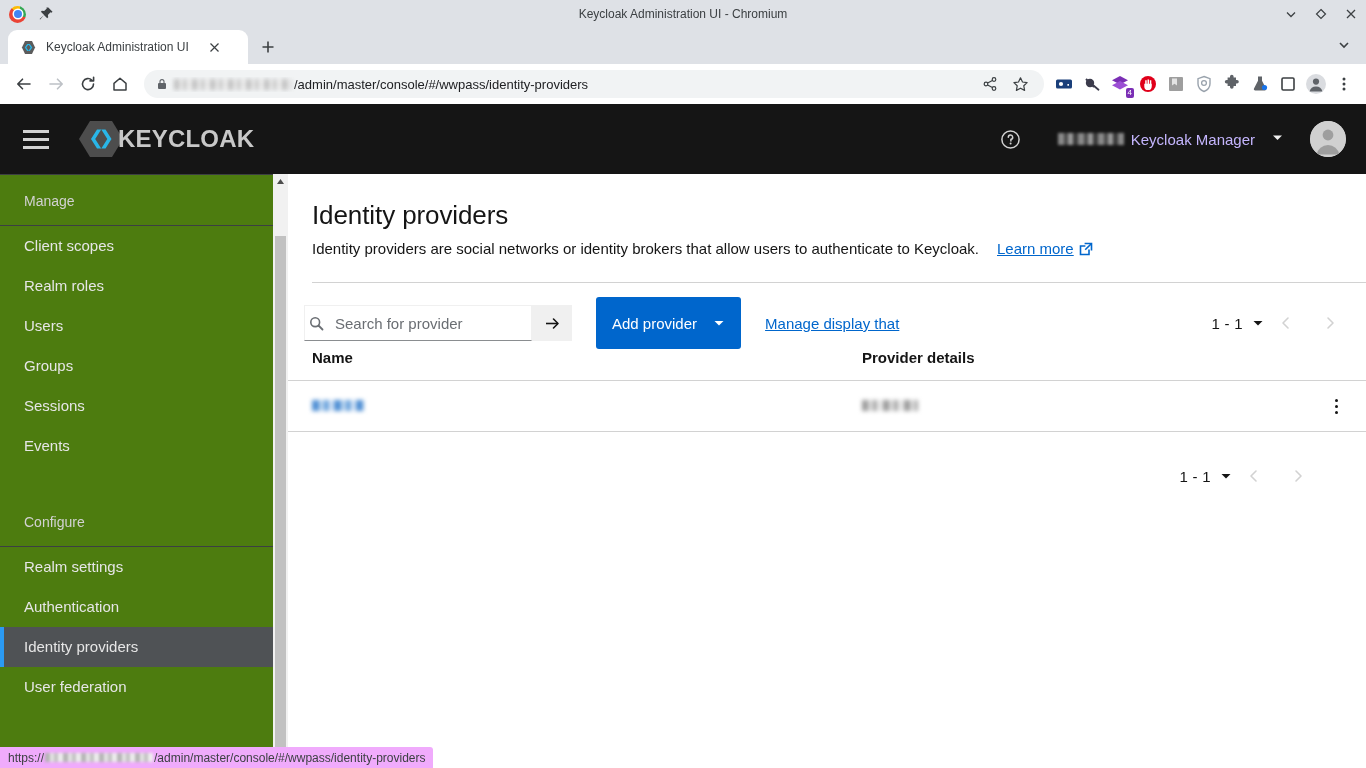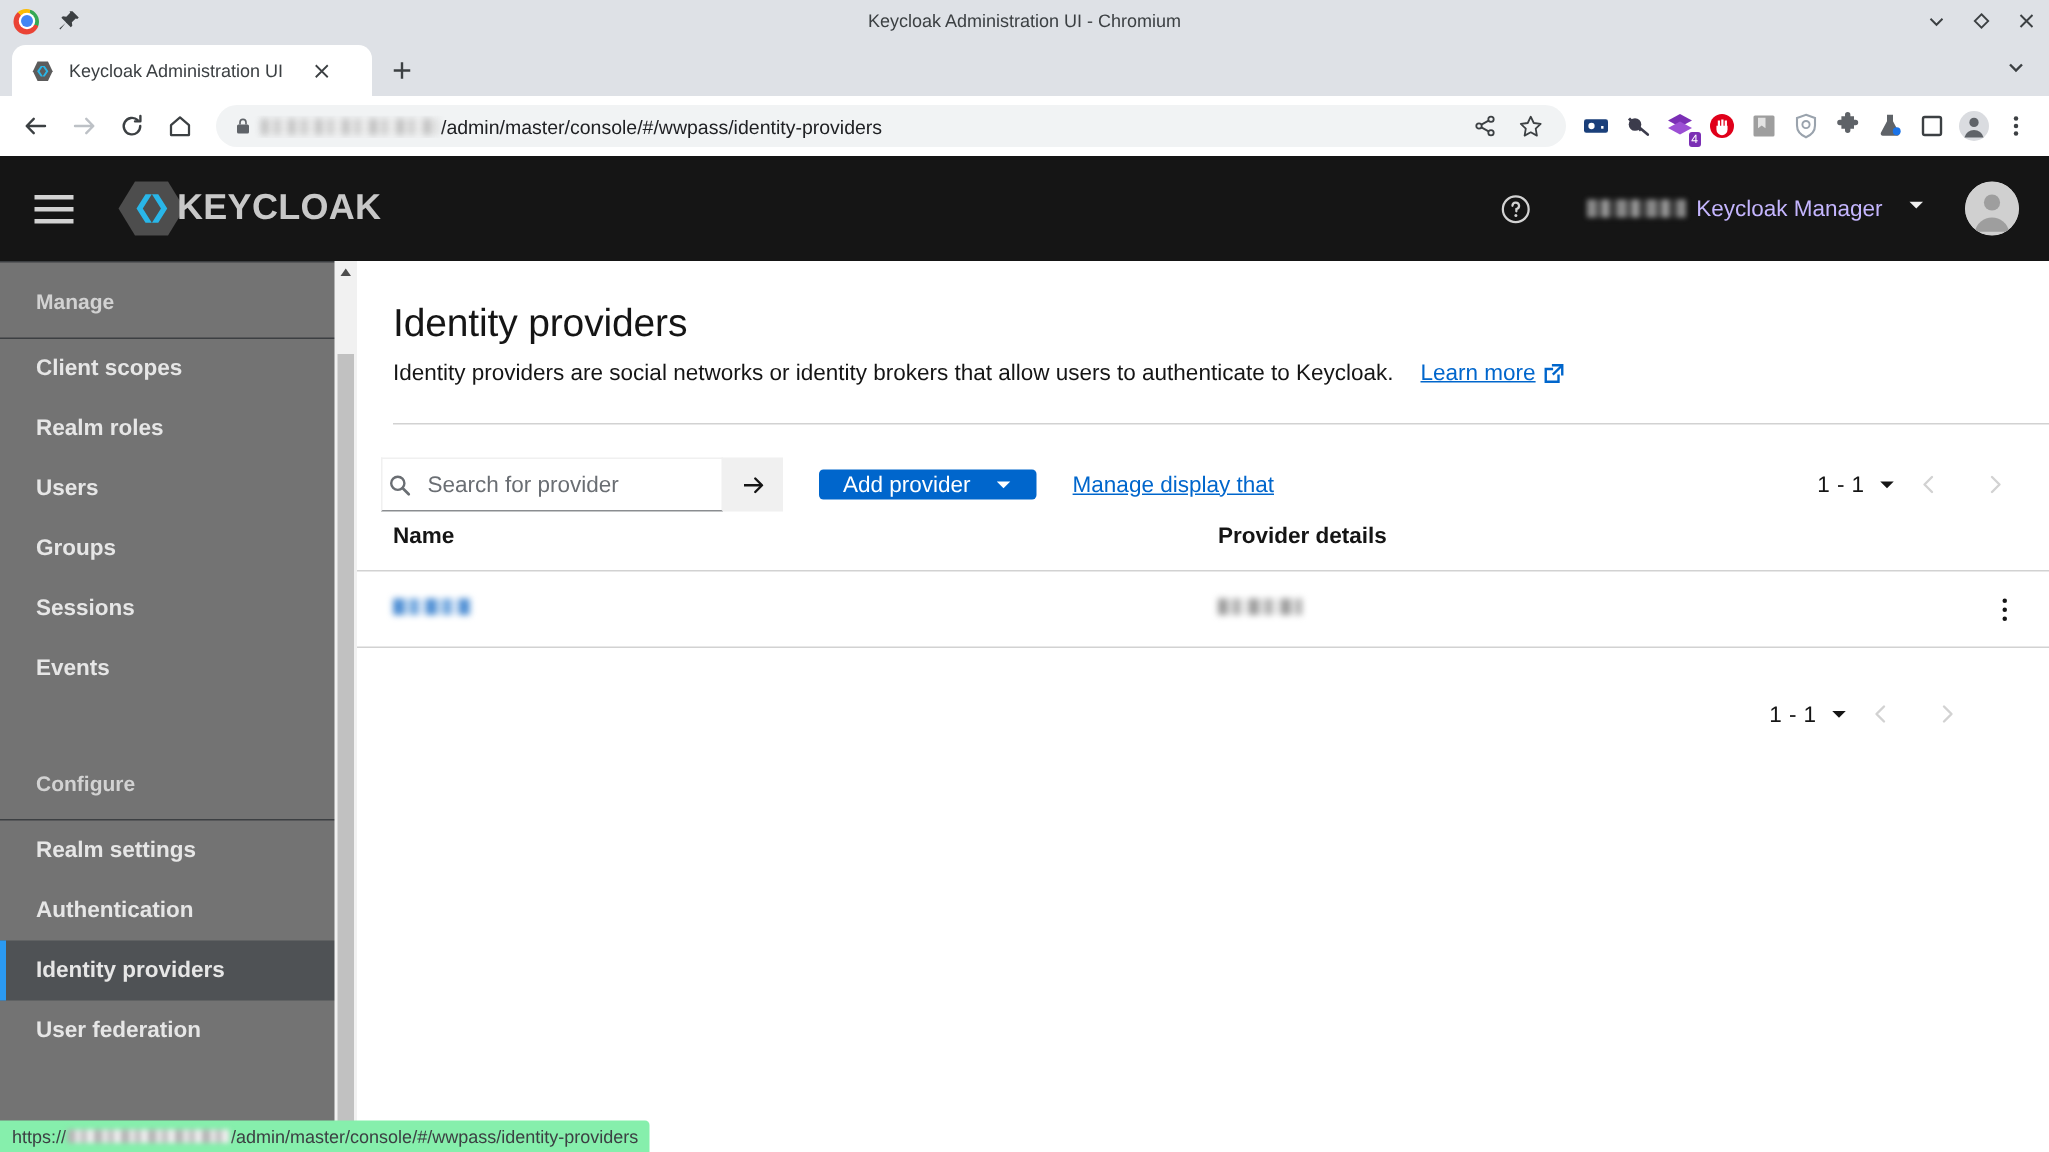--- a/index.html
+++ b/index.html
@@ -110,22 +110,22 @@
   }
   .kc-caret { margin-left: 16px; }
   .kc-avatar {
     width: 36px; height:36px; border-radius:50%; background:#d0d0d0; margin-left: 26px;
     display:flex; align-items:flex-end; justify-content:center; overflow:hidden; flex:none;
   }
 
   .kc-body { display: flex; height: 578px; position: relative; background:#fff;}
 
   .kc-sidebar {
-    width: 238px; background: #737373; flex: none; position: relative;
-    overflow: hidden; color:#fff;font-weight:bold;
+    width: 288px; background: #4d7c0f; flex: none; position: relative;
+    overflow: hidden; color:#fff;
   }
   .nav-section-title {
     font-size: 14px; color:#d2d2d2; padding: 18px 0 16px 24px;
   }
   .nav-divider { height:1px; background:#3c3f42; margin: 0; }
   .nav-item {
     font-size: 15px; color:#e6e6e6; padding: 11px 0 11px 24px;
     position: relative; line-height: 18px;
   }
   .nav-item.active { background:#4f5255; }
@@ -167,21 +167,21 @@
     border: none; outline: none; font-size: 15px; color:#151515;
     width: 100%; margin-left: 9px; background: transparent;
     font-family: "Liberation Sans", sans-serif;
   }
   .search-input::placeholder { color:#6a6e73; }
   .search-go {
     width: 40px; height: 36px; background:#f0f0f0; display:flex;
     align-items:center; justify-content:center;
   }
   .add-provider {
-    margin-left: 24px; height: 20px; background:#0066cc; color:#fff;
+    margin-left: 24px; height: 52px; background:#0066cc; color:#fff;
     display:flex; align-items:center; font-size:15px; border-radius:3px;
     padding: 0 0 0 16px;
   }
   .add-provider .apcaret { padding: 0 16px 0 16px; display:flex; align-items:center; }
   .manage-order { margin-left: 24px; color:#0066cc; font-size:15px; }
   .pager { margin-left:auto; display:flex; align-items:center; padding-right: 14px; }
   .pager-label { font-size: 15px; color:#151515; letter-spacing:.3px;}
   .pager-caret { margin-left: 9px; display:flex; align-items:center;}
   .pager-btn { width: 44px; height: 36px; display:flex; align-items:center; justify-content:center; }
 
@@ -206,21 +206,21 @@
   .kebab { display:flex; flex-direction:column; align-items:center; gap:3px; }
   .kebab i { width:3px; height:3px; background:#151515; border-radius:50%; display:block; }
 
   .bottom-pager {
     display:flex; align-items:center; justify-content:flex-end;
     padding: 26px 46px 0 0;
   }
 
   
   .statusbar {
-    position:absolute; left:0; bottom:0; height: 21px; background:#86efac;
+    position:absolute; left:0; bottom:0; height: 21px; background:#f0abfc;
     display:flex; align-items:center; padding: 0 8px 0 8px;
     font-size: 12px; color:#3c4043; border-top-right-radius: 3px;
     max-width: 470px;
   }
   .blur-status {
     display:inline-block; height: 9px; width: 108px; margin: 0 1px;
     background: repeating-linear-gradient(90deg,#b5b5b5 0 5px,#e4e4e4 5px 9px,#c2c2c2 9px 13px,#eee 13px 18px);
     filter: blur(1.8px); vertical-align: middle;
   }
 </style>

